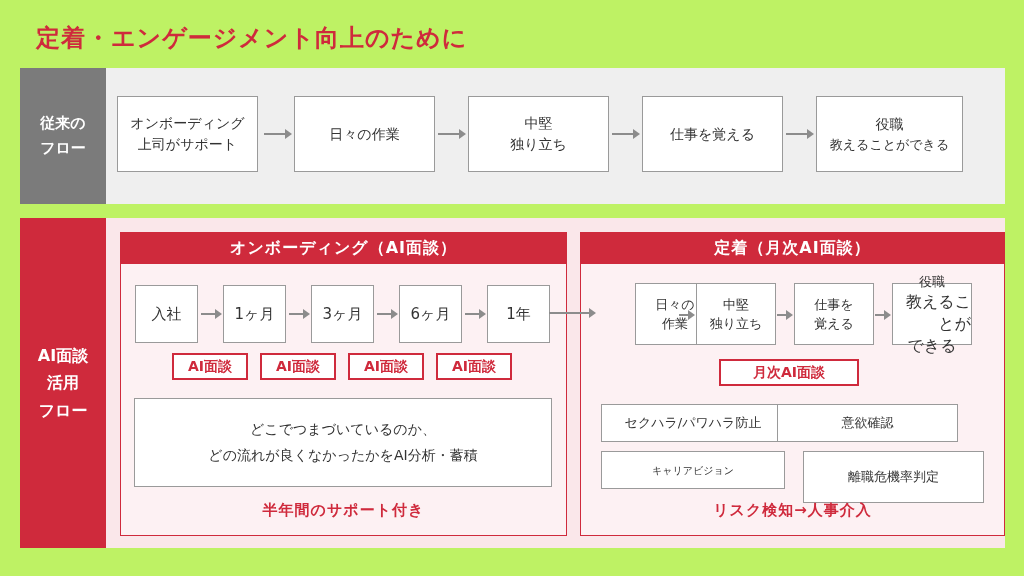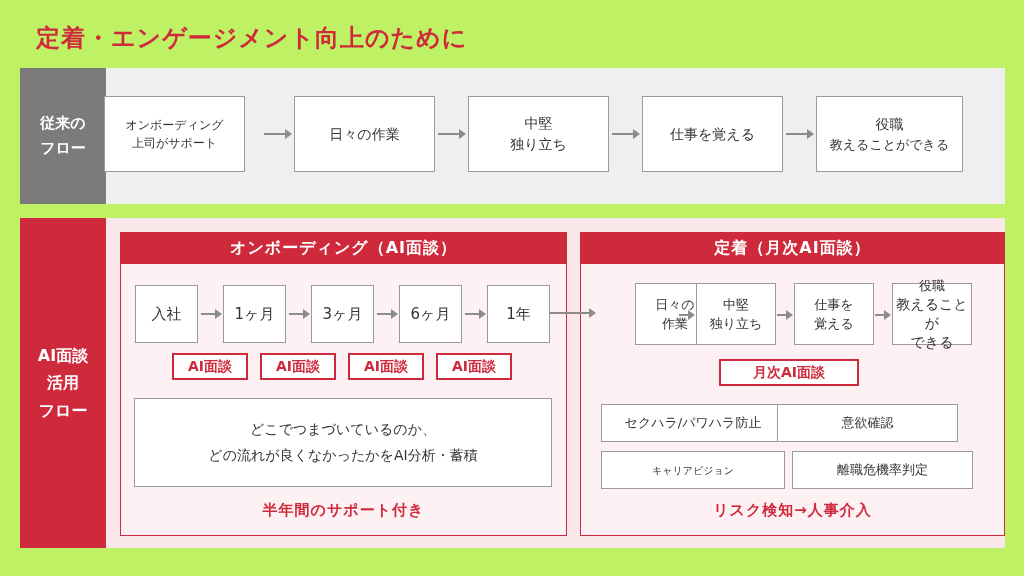--- a/index.html
+++ b/index.html
@@ -14,21 +14,21 @@
   }
   html,body{margin:0;padding:0;background:#fff;}
   body{font-family:"DejaVu Sans","Liberation Sans",sans-serif;color:var(--text);}
   .canvas{position:relative;width:1024px;height:576px;background:#bef264;overflow:hidden;padding-left:12px;}
   .page-title{position:absolute;left:36px;top:22px;font-size:24px;font-weight:bold;color:var(--red);letter-spacing:1px;}
   .strip{position:absolute;}
   .side-label{position:absolute;color:#fff;font-weight:bold;display:flex;flex-direction:column;align-items:center;justify-content:center;text-align:center;}
   .side-label span{display:block;line-height:1.7;}
   .box{position:absolute;background:#fff;border:1px solid var(--border-gray);display:flex;flex-direction:column;align-items:center;justify-content:center;text-align:center;color:var(--text);box-sizing:border-box;}
   .box span{display:block;line-height:1.5;}
-  .box .small{font-size:14px;line-height:1.35;}
+  .box .small{font-size:16px;line-height:1.35;text-align:right;}
   .arrow{position:absolute;height:2px;background:var(--arrow);z-index:6;}
   .arrow::after{content:"";position:absolute;right:-6px;top:-4px;width:0;height:0;border-left:7px solid var(--arrow);border-top:5px solid transparent;border-bottom:5px solid transparent;}
   .panel{position:absolute;border:1px solid var(--red);background:var(--panel-pink);box-sizing:border-box;}
   .panel-header{height:31px;background:var(--red);color:#fff;font-weight:bold;font-size:16px;display:flex;align-items:center;justify-content:center;letter-spacing:1px;}
   .badge{position:absolute;background:#fff;border:2px solid var(--red);color:var(--red);font-weight:bold;display:flex;align-items:center;justify-content:center;font-size:14px;box-sizing:border-box;}
   .note-box{position:absolute;background:#fff;border:1px solid var(--border-gray);display:flex;flex-direction:column;align-items:center;justify-content:center;text-align:center;font-size:14px;box-sizing:border-box;}
   .note-box span{display:block;line-height:1.8;}
   .panel-footer{position:absolute;left:0;width:100%;text-align:center;color:var(--red);font-weight:bold;font-size:15px;letter-spacing:1px;}
 </style>
 </head>
@@ -38,21 +38,21 @@
 
   <div class="page-title">定着・エンゲージメント向上のために</div>
 
   <div class="strip" style="left:106px;top:68px;width:899px;height:136px;background:var(--strip-gray);"></div>
 
   <div class="side-label" style="left:20px;top:68px;width:86px;height:136px;background:var(--gray);font-size:15px;">
     <span>従来の</span>
     <span>フロー</span>
   </div>
 
-  <div class="box" style="left:104px;top:96px;width:141px;height:76px;font-size:12px;align-items:center;">
+  <div class="box" style="left:117px;top:96px;width:141px;height:76px;font-size:14px;align-items:center;">
     <span>オンボーディング</span>
     <span>上司がサポート</span>
   </div>
   <div class="arrow" style="left:264px;top:133px;width:22px;"></div>
   <div class="box" style="left:294px;top:96px;width:141px;height:76px;font-size:14px;">
     <span>日々の作業</span>
   </div>
   <div class="arrow" style="left:438px;top:133px;width:22px;"></div>
   <div class="box" style="left:468px;top:96px;width:141px;height:76px;font-size:14px;">
     <span>中堅</span>
@@ -140,21 +140,21 @@
 
     <div class="box" style="left:20px;top:171px;width:184px;height:38px;font-size:13px;">
       <span>セクハラ/パワハラ防止</span>
     </div>
     <div class="box" style="left:196px;top:171px;width:181px;height:38px;font-size:13px;">
       <span>意欲確認</span>
     </div>
     <div class="box" style="left:20px;top:218px;width:184px;height:38px;font-size:10px;">
       <span>キャリアビジョン</span>
     </div>
-    <div class="box" style="left:211px;top:218px;width:181px;height:38px;font-size:13px;">
+    <div class="box" style="left:222px;top:218px;width:181px;height:52px;font-size:13px;">
       <span>離職危機率判定</span>
     </div>
 
     <div class="panel-footer" style="top:268px;">リスク検知→人事介入</div>
   </div>
 
   <div class="arrow" style="left:549px;top:312px;width:41px;z-index:10;"></div>
 
 </div>
 

